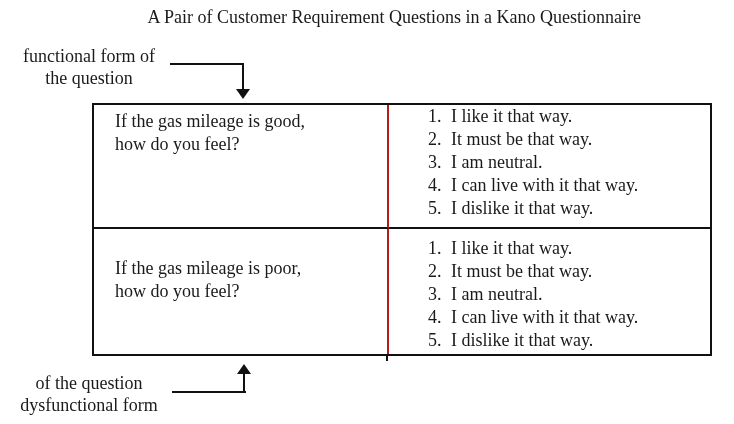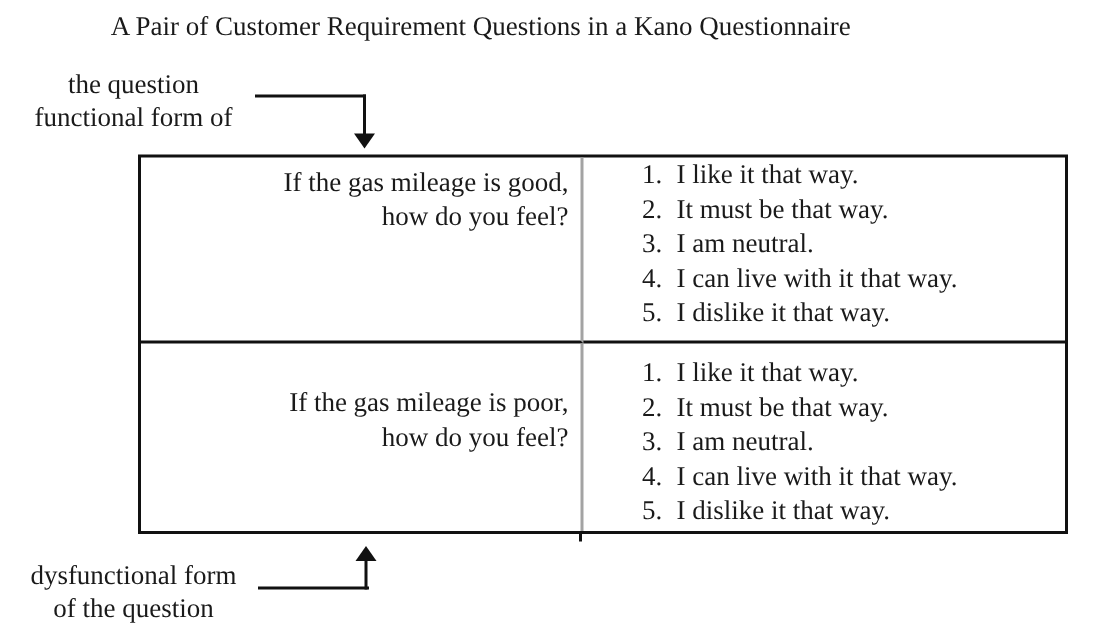--- a/index.html
+++ b/index.html
@@ -14,21 +14,21 @@
     background: #ffffff;
     font-family: "Liberation Serif", "DejaVu Serif", serif;
     color: #1a1a1a;
     overflow: hidden;
   }
   .title {
     position: absolute;
     left: 0;
     top: 5px;
     width: 641px;
-    text-align: center;
+    text-align: right;
     font-size: 18px;
     line-height: 24px;
     white-space: nowrap;
   }
   .callout {
     position: absolute;
     font-size: 18px;
     line-height: 22px;
     text-align: center;
     white-space: nowrap;
@@ -59,40 +59,40 @@
     border: 2px solid #111111;
     display: grid;
     grid-template-columns: 295px 1fr;
     grid-template-rows: 124px 1fr;
   }
   .cell {
     box-sizing: border-box;
     font-size: 18px;
     line-height: 23px;
   }
-  .cell.col1 { border-right: 2px solid #a3a3a3; text-align: right; }
+  .cell.col1 { border-right: 2px solid #b91c1c; }
   .cell.row1 { border-bottom: 2px solid #111111; }
   .cell.question { padding: 5px 8px 0 21px; }
   .cell.question.row2 { padding-top: 28px; }
   .cell.options { padding: 0 4px 0 39px; }
   .cell.options.row2 { padding-top: 8px; }
   .opt { white-space: nowrap; }
   .opt .num { display: inline-block; width: 23px; }
   .qline { white-space: nowrap; }
 </style>
 </head>
 <body>
 
 <div class="canvas">
 
   <div class="title">A Pair of Customer Requirement Questions in a Kano Questionnaire</div>
 
   <div class="callout callout-top">
+    <div class="qline">functional form of</div>
     <div class="qline">the question</div>
-    <div class="qline">functional form of</div>
   </div>
   <div class="line" style="left:170px; top:63px; width:74px; height:2px;"></div>
   <div class="line" style="left:242px; top:63px; width:2px; height:27px;"></div>
   <div class="arrowhead down" style="left:236px; top:89px;"></div>
 
   <div class="kano-table">
     <div class="cell col1 row1 question">
       <div class="qline">If the gas mileage is good,</div>
       <div class="qline">how do you feel?</div>
     </div>
@@ -112,20 +112,20 @@
       <div class="opt"><span class="num">2.</span><span>It must be that way.</span></div>
       <div class="opt"><span class="num">3.</span><span>I am neutral.</span></div>
       <div class="opt"><span class="num">4.</span><span>I can live with it that way.</span></div>
       <div class="opt"><span class="num">5.</span><span>I dislike it that way.</span></div>
     </div>
   </div>
 
   <div class="line" style="left:386px; top:355px; width:2px; height:6px;"></div>
 
   <div class="callout callout-bottom">
+    <div class="qline">of the question</div>
     <div class="qline">dysfunctional form</div>
-    <div class="qline">of the question</div>
   </div>
   <div class="line" style="left:172px; top:391px; width:74px; height:2px;"></div>
   <div class="line" style="left:243px; top:374px; width:2px; height:19px;"></div>
   <div class="arrowhead up" style="left:237px; top:364px;"></div>
 
 </div>
 
 </body></html>

